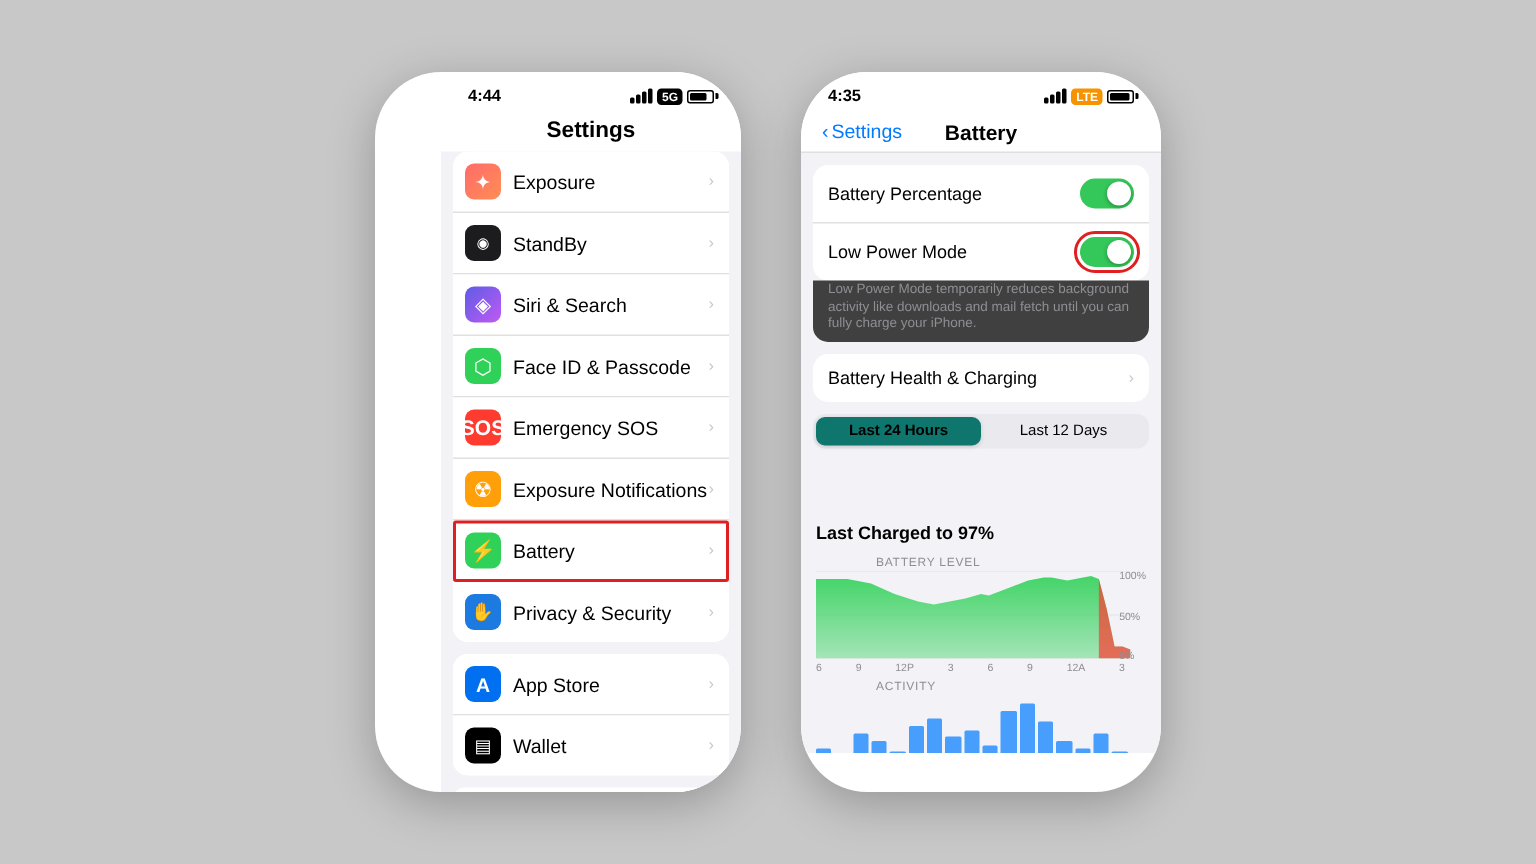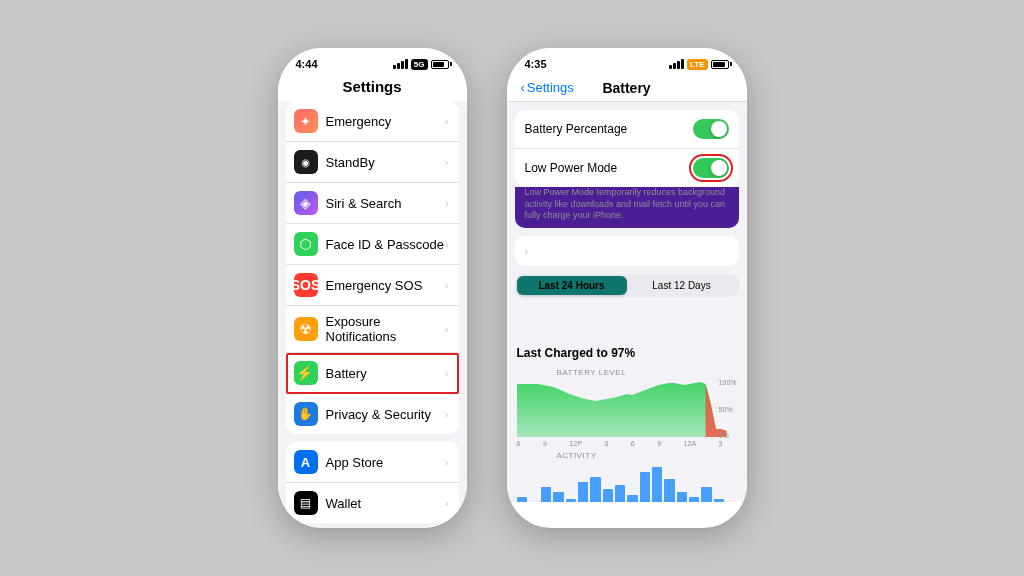--- a/index.html
+++ b/index.html
@@ -17,22 +17,23 @@
 
     
     .phone {
       background: #fff;
       border-radius: 44px;
       box-shadow: 0 8px 32px rgba(0,0,0,0.25);
       overflow: hidden;
       position: relative;
     }
     .phone-left {
-      width: 189px;
+      width: 244px;
       height: 480px;
+      padding-left: 44px;
     }
     .phone-right {
       width: 240px;
       height: 480px;
     }
 
     
     .status-bar {
       display: flex;
       justify-content: space-between;
@@ -218,21 +219,21 @@
     .toggle-highlighted {
       outline: 2px solid #e02020;
       outline-offset: 2px;
       border-radius: 12px;
     }
     .low-power-note {
       font-size: 9px;
       color: #8e8e93;
       padding: 0 10px 6px;
       line-height: 1.3;
-      background: #4c1d95;
+      background: #404040;
       margin: -8px 8px 8px;
       border-radius: 0 0 10px 10px;
     }
     .battery-health-section {
       background: #fff;
       margin: 0 8px 8px;
       border-radius: 10px;
       overflow: hidden;
     }
     .battery-health-row {
@@ -368,21 +369,21 @@
     </div>
   </div>
 
   <div class="settings-header">Settings</div>
 
   <div class="settings-list">
 
     <div class="section-group">
       <div class="settings-item">
         <div class="item-icon icon-wallpaper">✦</div>
-        <span class="item-label">Emergency</span>
+        <span class="item-label">Exposure</span>
         <span class="item-chevron">›</span>
       </div>
       <div class="settings-item">
         <div class="item-icon icon-standby" style="font-size:10px">◉</div>
         <span class="item-label">StandBy</span>
         <span class="item-chevron">›</span>
       </div>
       <div class="settings-item">
         <div class="item-icon icon-siri" style="font-size:14px">◈</div>
         <span class="item-label">Siri &amp; Search</span>
@@ -476,20 +477,21 @@
       <div class="toggle-row">
         <span class="toggle-label">Low Power Mode</span>
         <div class="toggle toggle-highlighted"></div>
       </div>
     </div>
 
     <div class="low-power-note">Low Power Mode temporarily reduces background activity like downloads and mail fetch until you can fully charge your iPhone.</div>
 
     <div class="battery-health-section">
       <div class="battery-health-row">
+        <span class="bh-label">Battery Health &amp; Charging</span>
         <span class="item-chevron">›</span>
       </div>
     </div>
 
     <div class="time-buttons">
       <div class="time-btn active">Last 24 Hours</div>
       <div class="time-btn">Last 12 Days</div>
     </div>
 
     <div class="charged-info">

